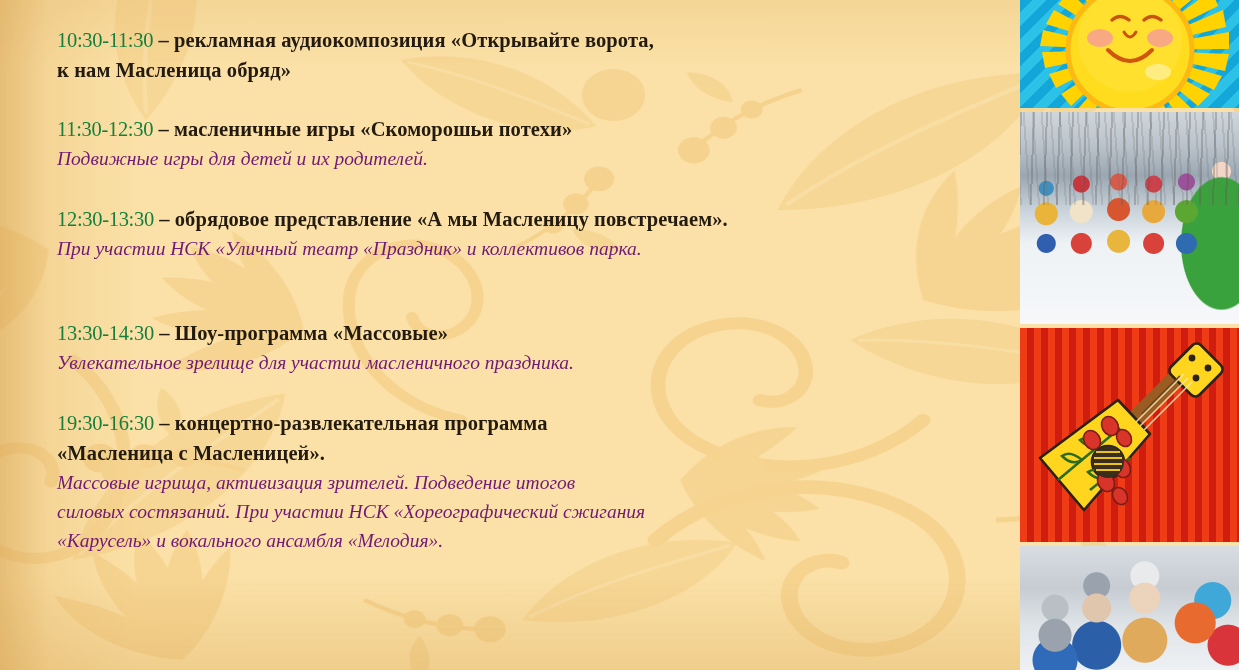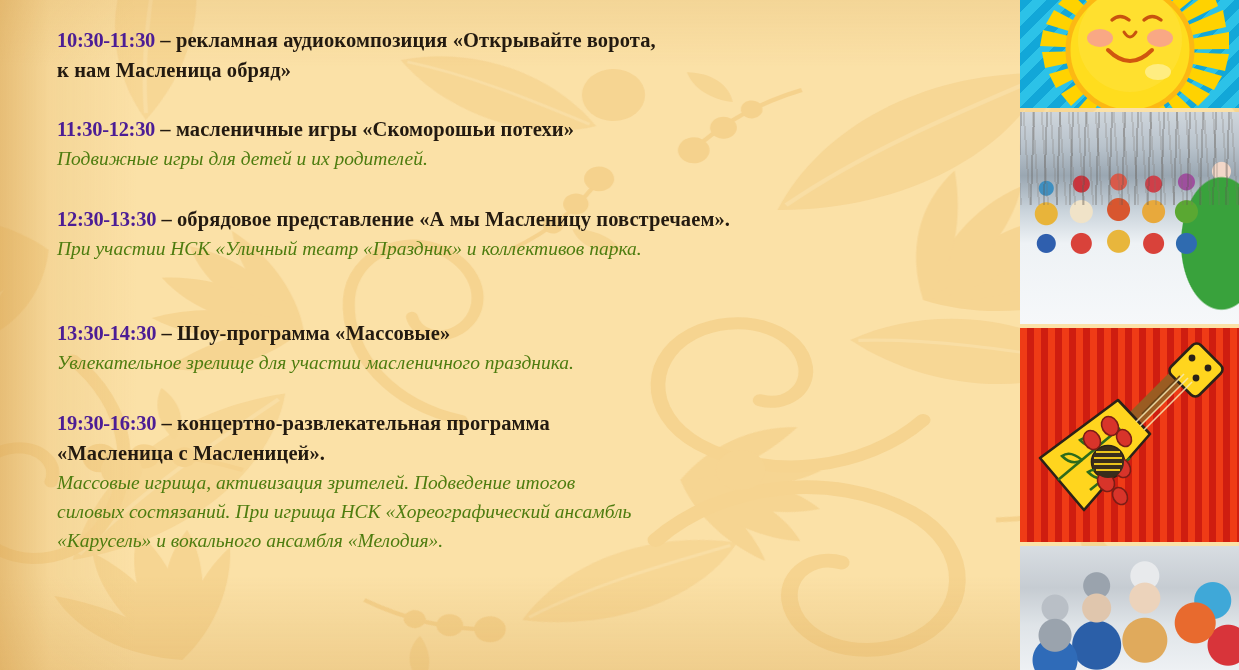--- a/index.html
+++ b/index.html
@@ -36,27 +36,27 @@
   .content{
     position:absolute;left:0;top:0;width:1020px;height:670px;
     padding:0;box-sizing:border-box;
   }
   .entry{position:absolute;left:57px;}
   .head{
     font-weight:bold;font-size:20.5px;line-height:30px;
     color:#231a10;letter-spacing:.1px;white-space:nowrap;
   }
   .time{
-    color:#4c1d95;font-weight:bold;
+    color:#15803d;font-weight:normal;
     letter-spacing:-0.3px;
   }
   .dash{color:#231a10;font-weight:bold;}
   .desc{
     font-style:italic;font-size:19.5px;line-height:29px;
-    color:#4d7c0f;white-space:nowrap;font-weight:400;
+    color:#701a75;white-space:nowrap;font-weight:400;
   }
 
   
   .rail{position:absolute;right:0;top:0;width:219px;height:670px;}
   .shot{position:absolute;left:0;width:219px;overflow:hidden;}
   .shot-1{top:0;height:108px;}
   .shot-2{top:112px;height:212px;}
   .shot-3{top:328px;height:214px;}
   .shot-4{top:546px;height:124px;}
 
@@ -240,21 +240,21 @@
     </div>
 
     <div class="entry" style="top:408px">
       <div class="head">
         <span class="time">19:30-16:30</span>
         <span class="dash">–</span>
         <span>концертно-развлекательная программа</span>
       </div>
       <div class="head">«Масленица с Масленицей».</div>
       <div class="desc">Массовые игрища, активизация зрителей. Подведение итогов</div>
-      <div class="desc">силовых состязаний. При игрища НСК «Хореографический ансамбль</div>
+      <div class="desc">силовых состязаний. При участии НСК «Хореографический сжигания</div>
       <div class="desc">«Карусель» и вокального ансамбля «Мелодия».</div>
     </div>
 
 
   </div>
 
   <div class="rail">
 
     <div class="shot shot-1">
       <div class="sun-bg"></div>

